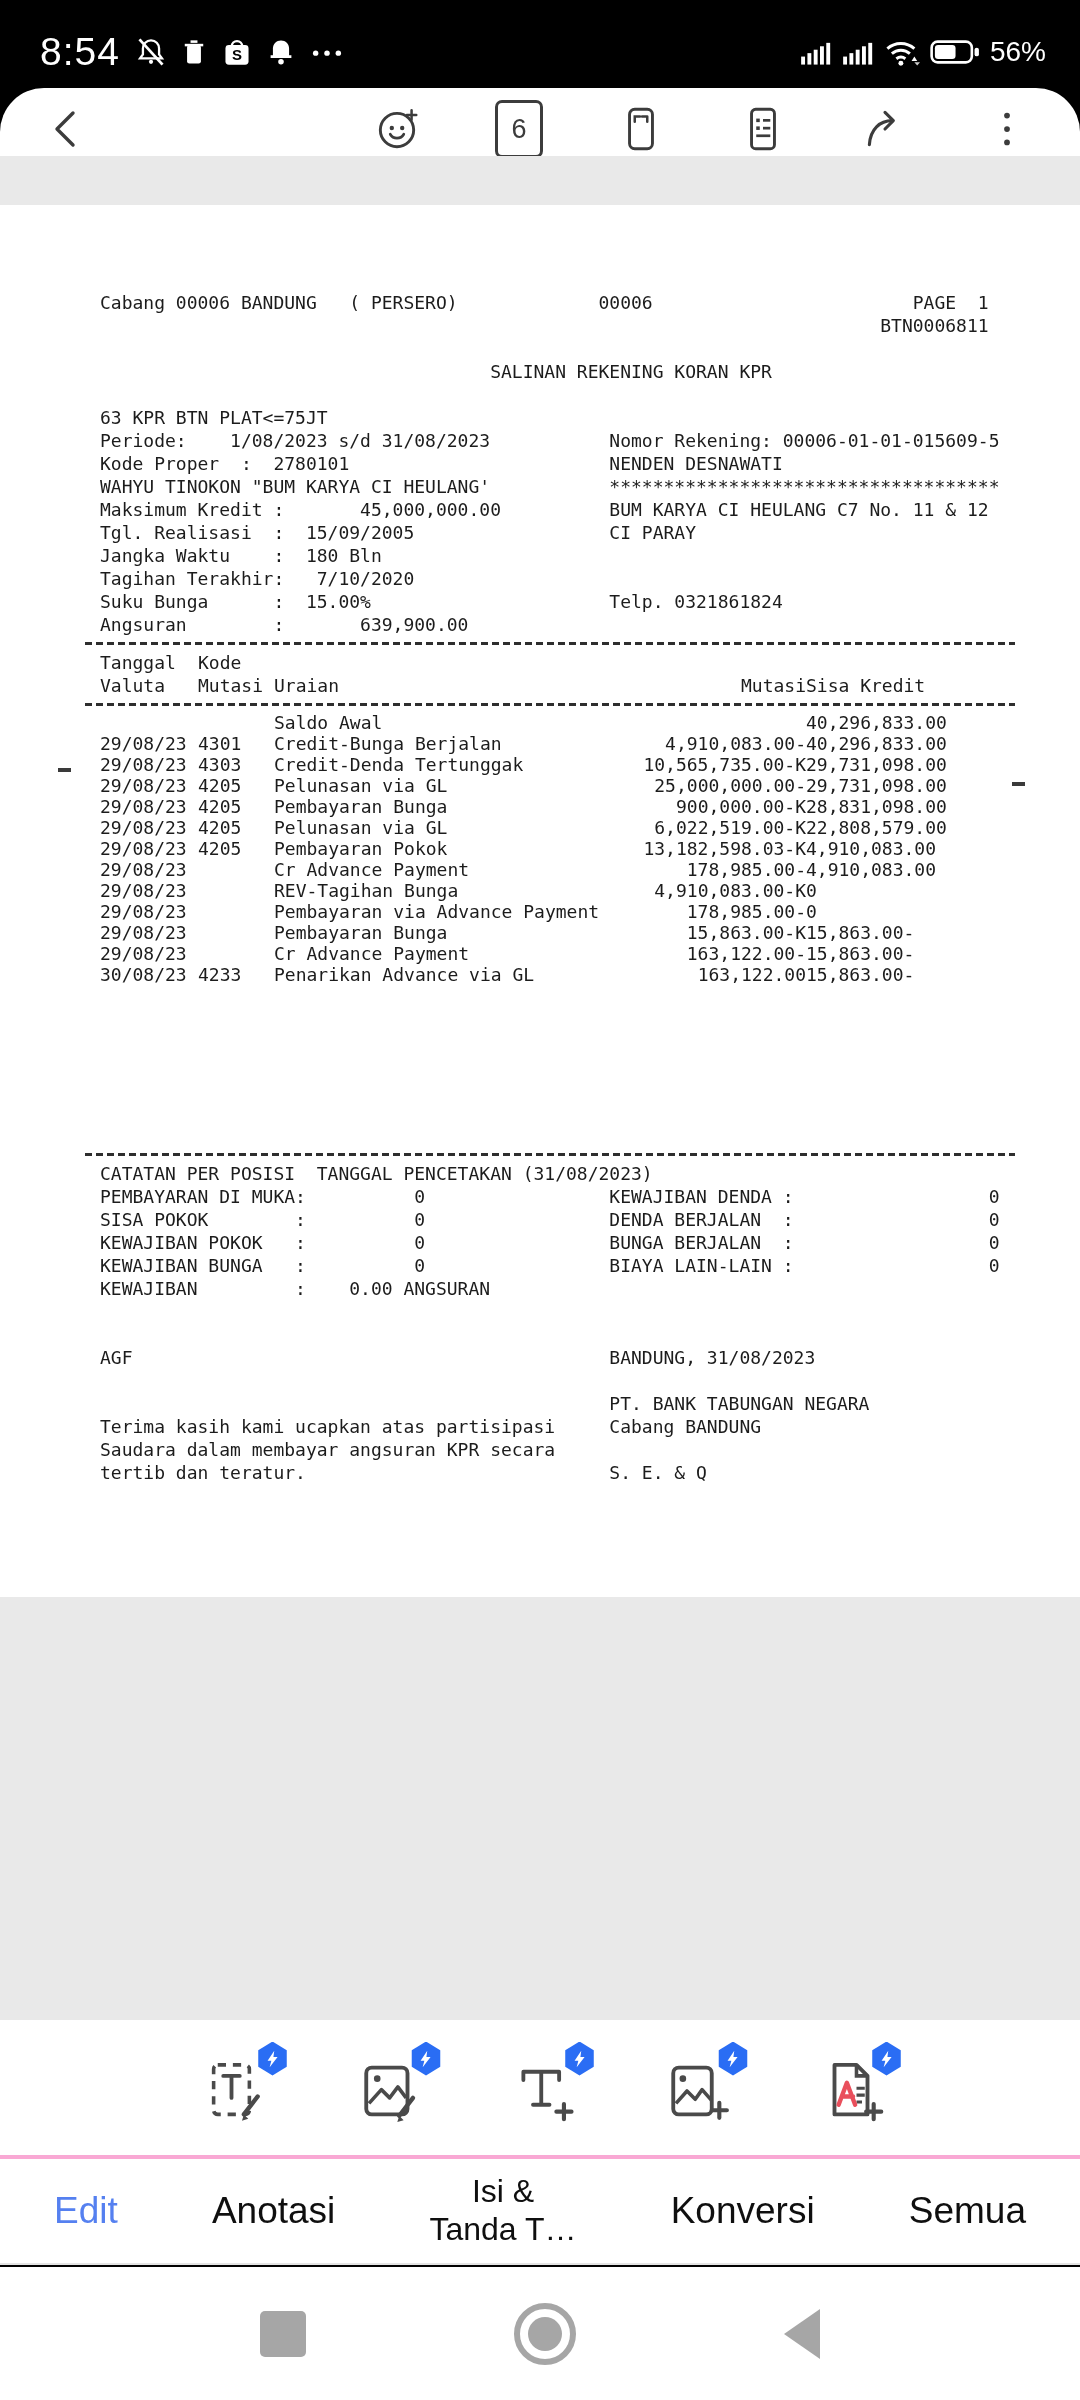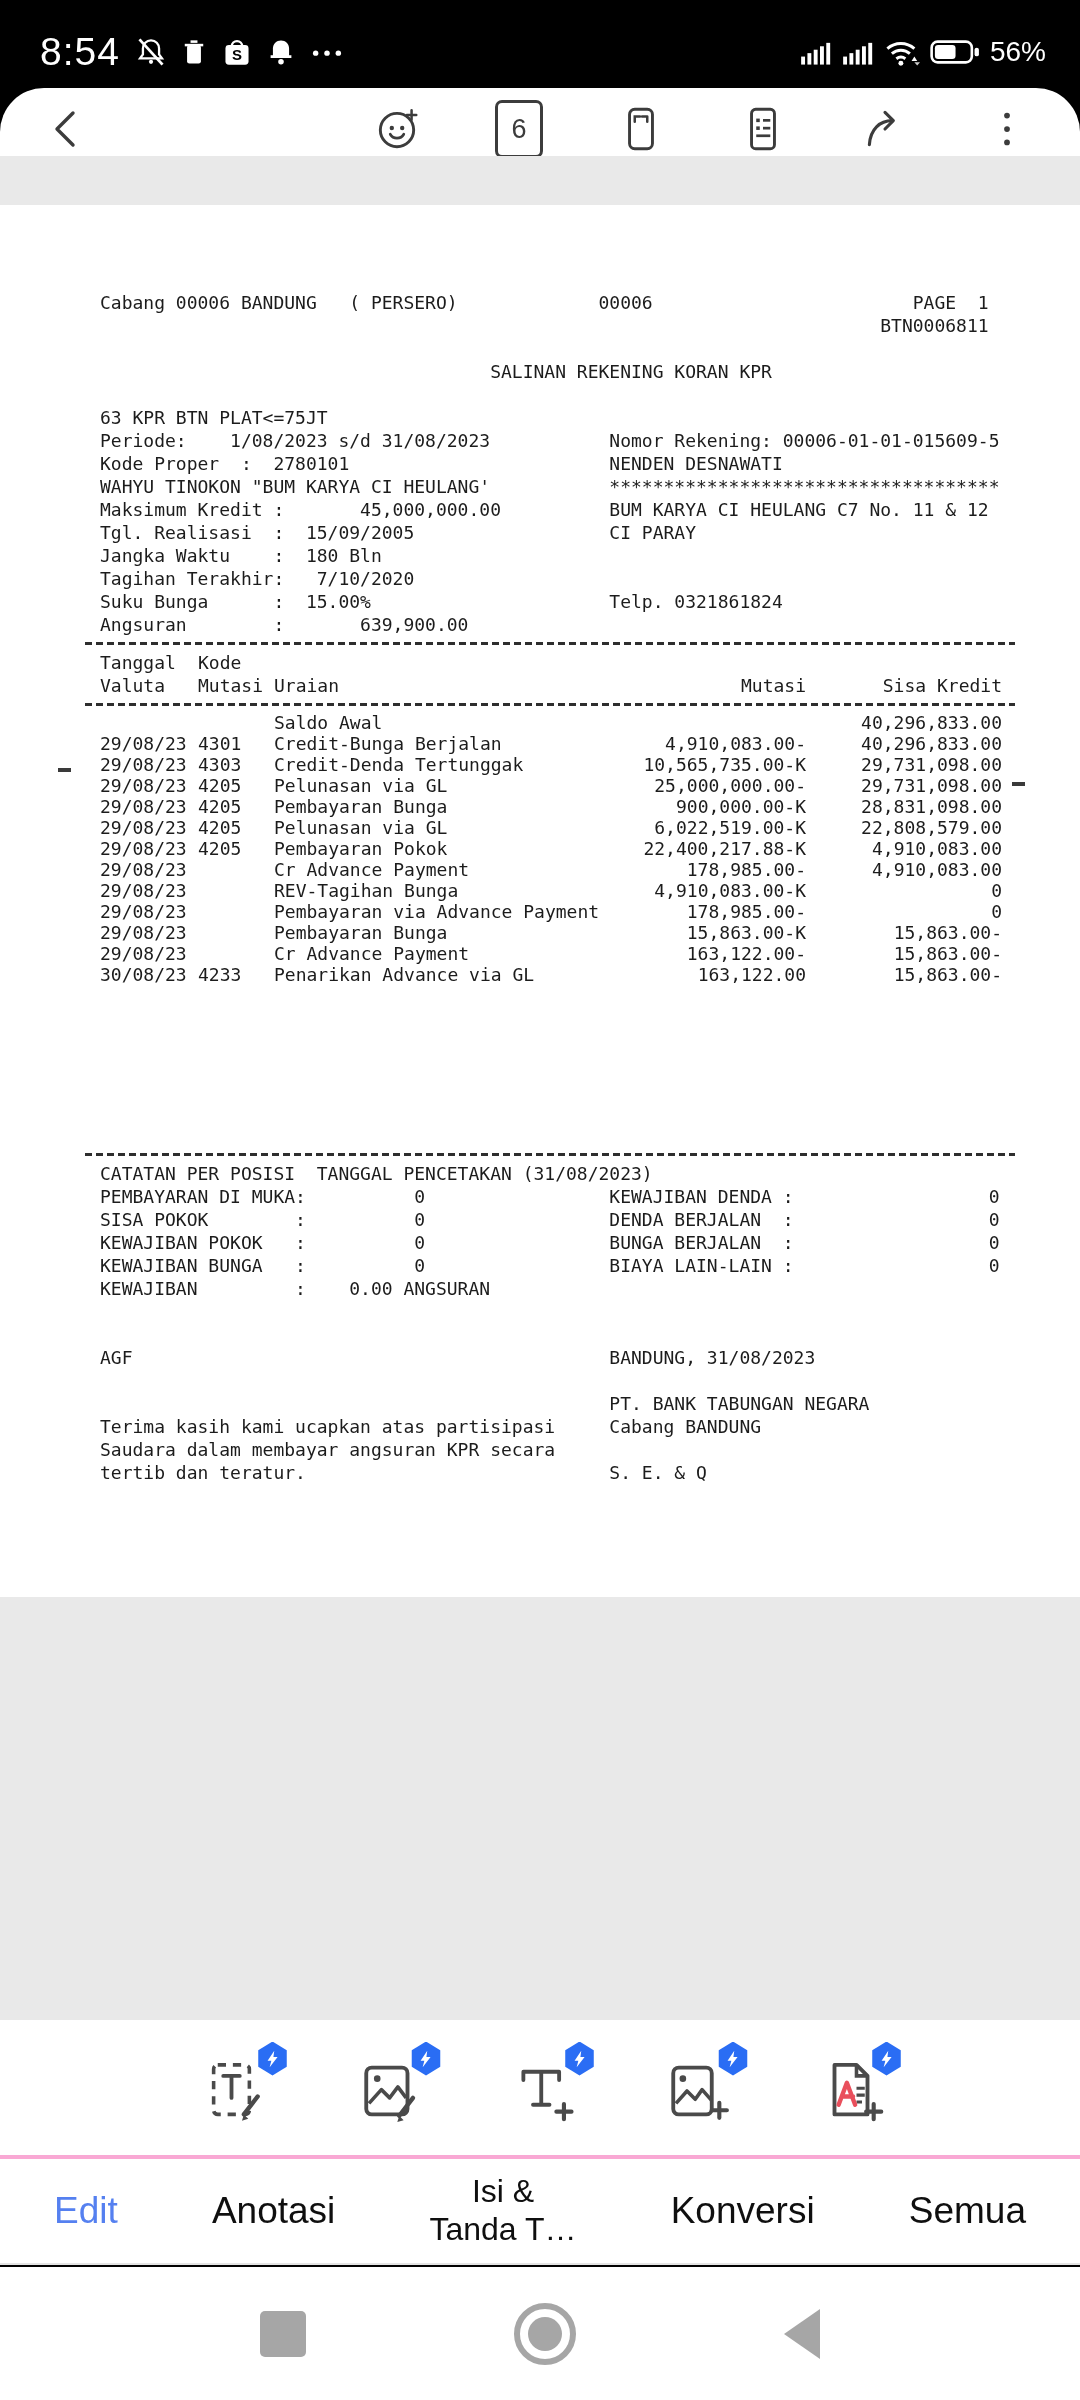--- a/index.html
+++ b/index.html
@@ -26,21 +26,21 @@
   .viewer{position:absolute;top:156px;left:0;right:0;height:1864px;background:#e9e9e9;}
   .page{position:absolute;top:49px;left:0;width:1080px;height:1392px;background:#fff;color:#1c1c1c;}
   .page-inner{padding:86px 0 0 100px;}
   .doc-pre{margin:0;font:18px/23px "DejaVu Sans Mono",monospace;white-space:pre;color:#1c1c1c;}
   .top-pre{}
   .dashed{height:3px;width:930px;margin:6px 0 6px -15px;
     background:repeating-linear-gradient(90deg,#2e2e2e 0 7px,transparent 7px 11px);}
   .trow{display:flex;font:18px/21px "DejaVu Sans Mono",monospace;white-space:pre;}
   .hrow{line-height:23px;}
   .c0{width:98px;}.c1{width:76px;}.c2{width:315px;}
-  .c3{width:217px;text-align:right;}.c4{width:196px;text-align:right;}
+  .c3{width:217px;text-align:right;}.c4{width:196px;text-align:left;}
   .div-bottom{margin-top:168px;}
   .edge-dash{position:absolute;background:#3a3a3a;height:4px;width:13px;}
   
   .tool-bar{position:absolute;top:2020px;left:0;right:0;height:135px;background:#fff;
     display:flex;align-items:center;justify-content:space-between;
     padding:6px 196px 0 204px;box-sizing:border-box;}
   .tool{position:relative;width:66px;height:66px;}
   .badge{position:absolute;top:-16px;right:-18px;width:31px;height:34px;background:#2a6df4;
     clip-path:polygon(50% 0,96% 26%,96% 74%,50% 100%,4% 74%,4% 26%);
     display:flex;align-items:center;justify-content:center;}
@@ -265,21 +265,21 @@
 
           <div class="trow">
             <span class="c0">29/08/23</span><span class="c1">4205</span><span class="c2">Pembayaran Bunga</span><span class="c3">900,000.00-K</span><span class="c4">28,831,098.00</span>
           </div>
 
           <div class="trow">
             <span class="c0">29/08/23</span><span class="c1">4205</span><span class="c2">Pelunasan via GL</span><span class="c3">6,022,519.00-K</span><span class="c4">22,808,579.00</span>
           </div>
 
           <div class="trow">
-            <span class="c0">29/08/23</span><span class="c1">4205</span><span class="c2">Pembayaran Pokok</span><span class="c3">22,400,217.88-K</span><span class="c4">4,910,083.00</span>
+            <span class="c0">29/08/23</span><span class="c1">4205</span><span class="c2">Pembayaran Pokok</span><span class="c3">13,182,598.03-K</span><span class="c4">4,910,083.00</span>
           </div>
 
           <div class="trow">
             <span class="c0">29/08/23</span><span class="c1"></span><span class="c2">Cr Advance Payment</span><span class="c3">178,985.00-</span><span class="c4">4,910,083.00</span>
           </div>
 
           <div class="trow">
             <span class="c0">29/08/23</span><span class="c1"></span><span class="c2">REV-Tagihan Bunga</span><span class="c3">4,910,083.00-K</span><span class="c4">0</span>
           </div>
 

